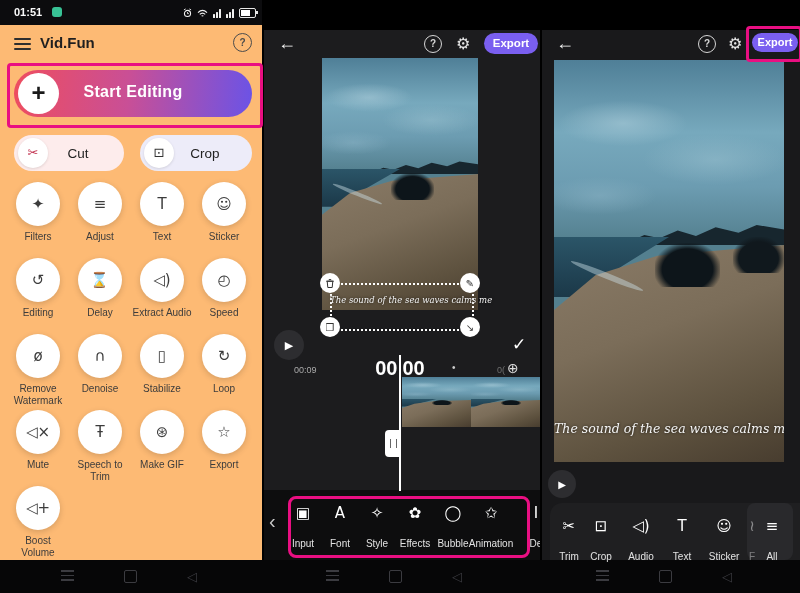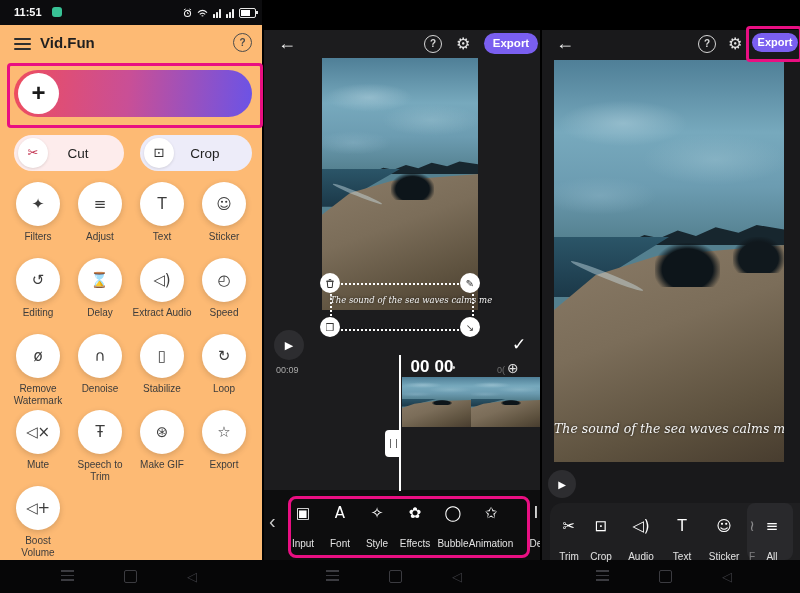--- a/index.html
+++ b/index.html
@@ -79,23 +79,23 @@
           text-shadow:0 0 3px rgba(0,0,0,.7);white-space:nowrap;}
   .play-circle{position:absolute;background:#2d2d30;border-radius:50%;color:#fff;
                display:flex;align-items:center;justify-content:center;}
   
   .mid-screen{left:264px;width:276px;}
   .selbox{position:absolute;left:66px;top:283px;width:140px;height:44px;border:2px dotted #fff;z-index:5;}
   .sel-text{position:absolute;left:66px;top:295px;width:140px;text-align:center;font-size:8.5px;z-index:6;}
   .corner{position:absolute;width:20px;height:20px;border-radius:50%;background:#fff;color:#333;
           font-size:10px;display:flex;align-items:center;justify-content:center;z-index:7;}
   .check{position:absolute;color:#fff;font-size:17px;}
-  .tl-total{position:absolute;left:12px;top:365px;font-size:9px;color:#aaa;}
+  .tl-total{position:absolute;left:30px;top:365px;font-size:9px;color:#aaa;}
   .tl-current{position:absolute;left:136px;top:357px;transform:translateX(-50%);display:flex;gap:5px;
-              font-size:17px;font-weight:bold;color:#fff;margin-left:32px;}
+              font-size:20px;font-weight:bold;color:#fff;}
   .tl-dot{position:absolute;left:188px;top:362px;color:#ccc;font-size:10px;}
   .tl-zoom-part{position:absolute;left:233px;top:365px;font-size:9px;color:#6f6f6f;}
   .tl-zoom{position:absolute;left:243px;top:360px;font-size:14px;color:#ddd;}
   .playhead{position:absolute;left:135px;top:355px;width:2px;height:136px;background:#fff;z-index:9;}
   .thumbstrip{position:absolute;left:138px;top:377px;width:138px;height:50px;display:flex;z-index:2;}
   .thumb{position:relative;width:69px;height:50px;overflow:hidden;}
   .texttrack{position:absolute;left:138px;top:430px;width:138px;height:27px;background:#7a5cf3;z-index:2;
              color:#fff;font-size:12px;line-height:27px;padding-left:7px;box-sizing:border-box;
              white-space:nowrap;overflow:hidden;}
   .track-handle{position:absolute;left:121px;top:430px;width:16px;height:27px;background:#fff;
@@ -121,21 +121,21 @@
   .nav-square{width:11px;height:11px;border:1.6px solid #3b3b40;border-radius:2px;}
   .nav-tri{color:#3b3b40;font-size:13px;line-height:11px;}
 </style>
 </head>
 <body>
 
 <div class="stage">
 
   <section class="left-screen">
     <div class="statusbar">
-      <span class="sb-time">11:51</span>
+      <span class="sb-time">01:51</span>
       <span class="sb-badge"></span>
       <span class="sb-icons">
         <svg class="sb-bell" viewBox="0 0 10 11">
           <circle cx="5" cy="6" r="3.4" fill="none" stroke="#f0f0f0" stroke-width="1.2"></circle>
           <path d="M1 2 L3 1 M9 2 L7 1 M5 4.5 V6.2 H6.5" stroke="#f0f0f0" stroke-width="1" fill="none"></path>
         </svg>
         <svg class="sb-wifi" viewBox="0 0 12 10">
           <path d="M1 4 Q6 -1 11 4 M3 6 Q6 3 9 6 M5 8 Q6 7 7 8" stroke="#f0f0f0" stroke-width="1.3" fill="none"></path>
         </svg>
         <span class="bars">
@@ -159,20 +159,21 @@
             <i></i>
             <i></i>
           </span>
         <span class="app-title">Vid.Fun</span>
         <span class="help-ring">?</span>
       </div>
 
       <div class="annot" style="left:7px;top:38px;width:250px;height:59px;"></div>
       <div class="start-btn">
         <span class="plus-circle">+</span>
+        <span class="start-label">Start Editing</span>
       </div>
 
       <div class="pill cut-pill">
         <span class="mini-circle" style="color:#c23350;">✂</span>
         <span class="pill-label">Cut</span>
       </div>
       <div class="pill crop-pill">
         <span class="mini-circle" style="color:#333;">⊡</span>
         <span class="pill-label">Crop</span>
       </div>

